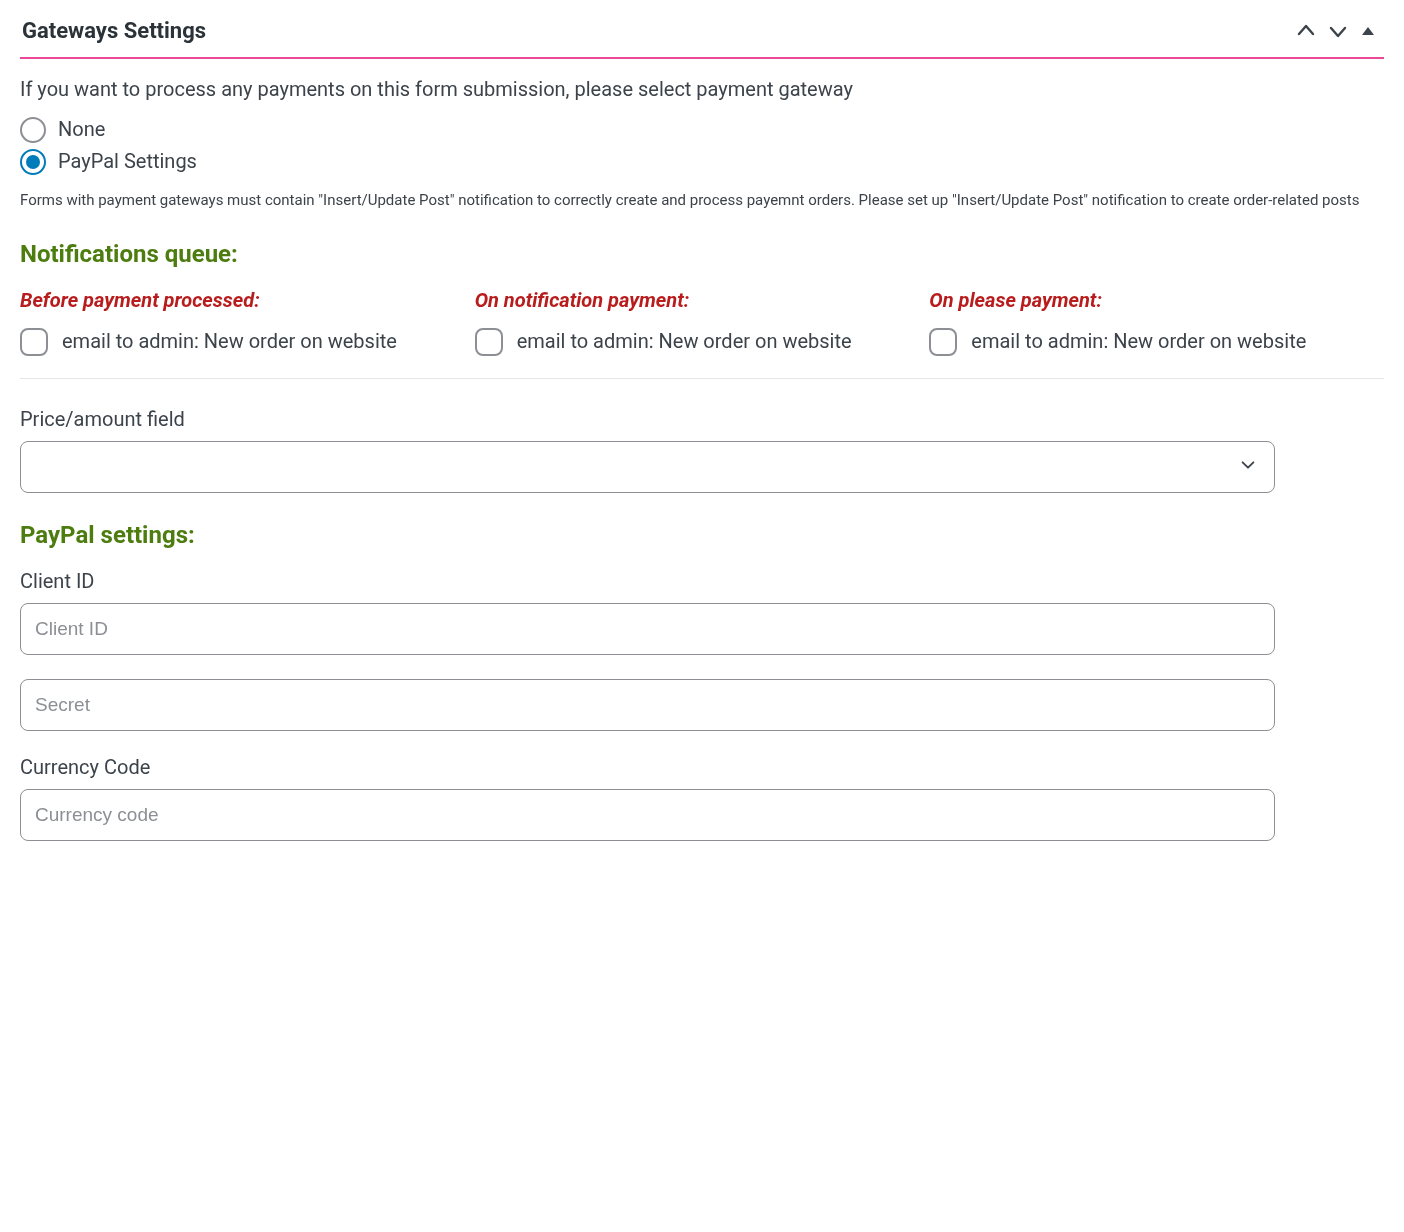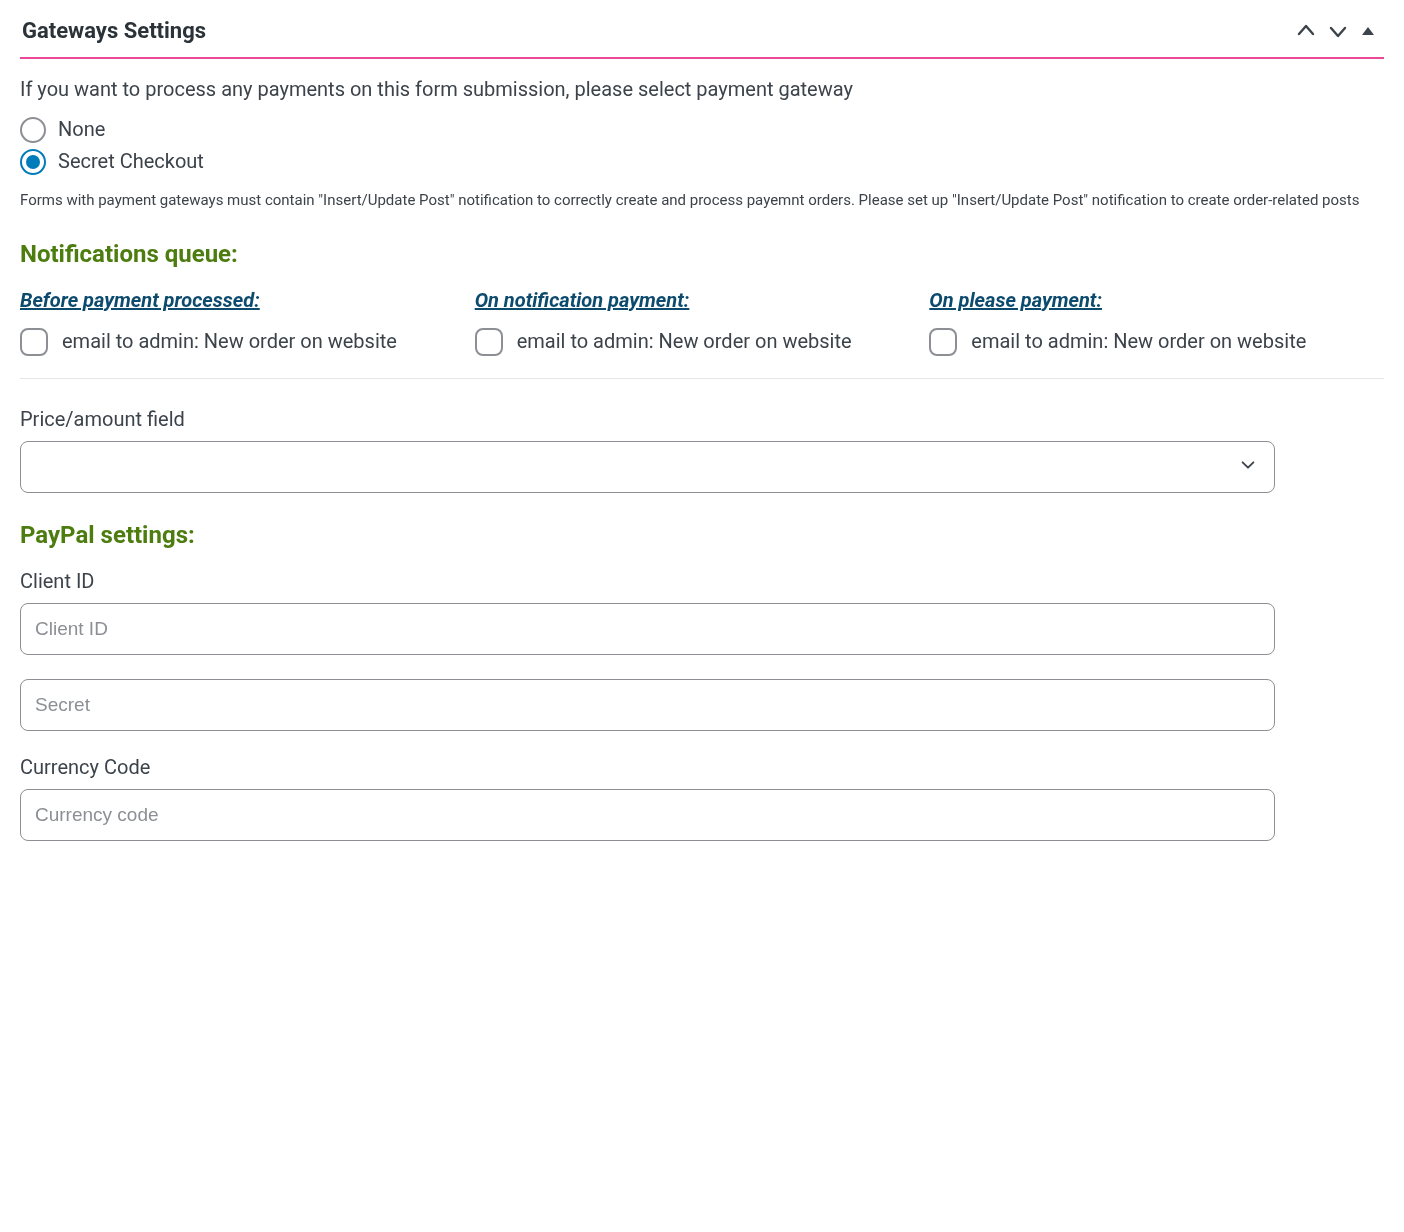--- a/index.html
+++ b/index.html
@@ -98,23 +98,22 @@
     margin-bottom: 18px;
   }
   .queue-col {
     flex: 1;
     padding-right: 24px;
   }
   .queue-col-title {
     font-size: 20px;
     font-weight: 700;
     font-style: italic;
-    color: #0c4a6e;
+    color: #b91c1c;
     margin-bottom: 14px;
-    text-decoration: underline;
   }
   .check-row {
     display: flex;
     align-items: flex-start;
     gap: 14px;
     font-size: 20px;
     line-height: 1.5;
   }
   .checkbox {
     width: 28px;
@@ -202,21 +201,21 @@
 
   <div class="intro">If you want to process any payments on this form submission, please select payment gateway</div>
 
   <div class="radio-group">
     <div class="radio-row">
       <span class="radio"></span>
       <span>None</span>
     </div>
     <div class="radio-row">
       <span class="radio selected"></span>
-      <span>Secret Checkout</span>
+      <span>PayPal Settings</span>
     </div>
   </div>
 
   <div class="note">Forms with payment gateways must contain "Insert/Update Post" notification to correctly create and process payemnt orders. Please set up "Insert/Update Post" notification to create order-related posts</div>
 
   <div class="section-heading">Notifications queue:</div>
 
   <div class="queue-cols">
     <div class="queue-col">
       <div class="queue-col-title">Before payment processed:</div>

